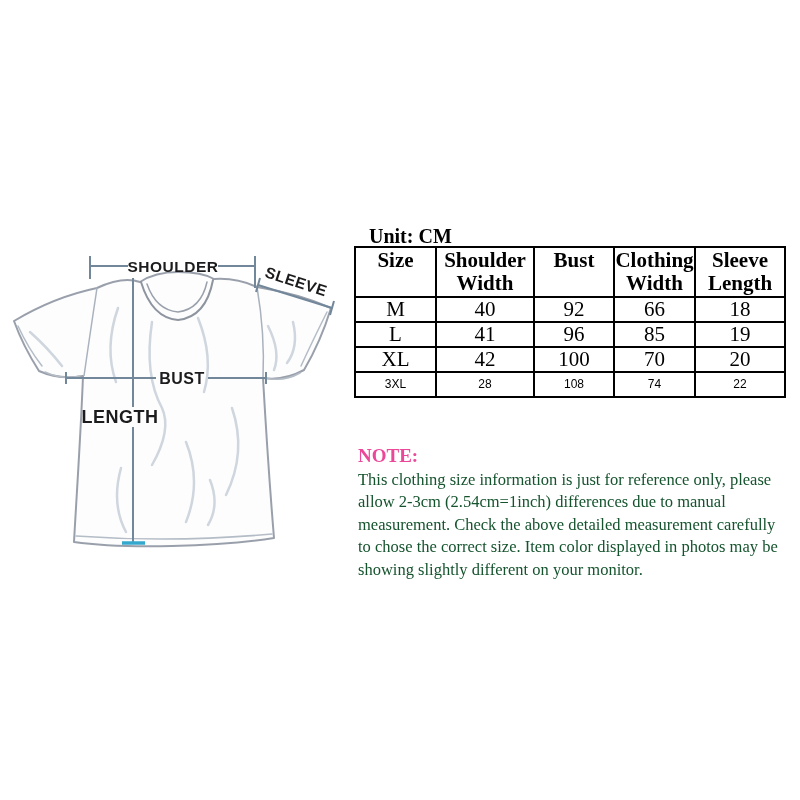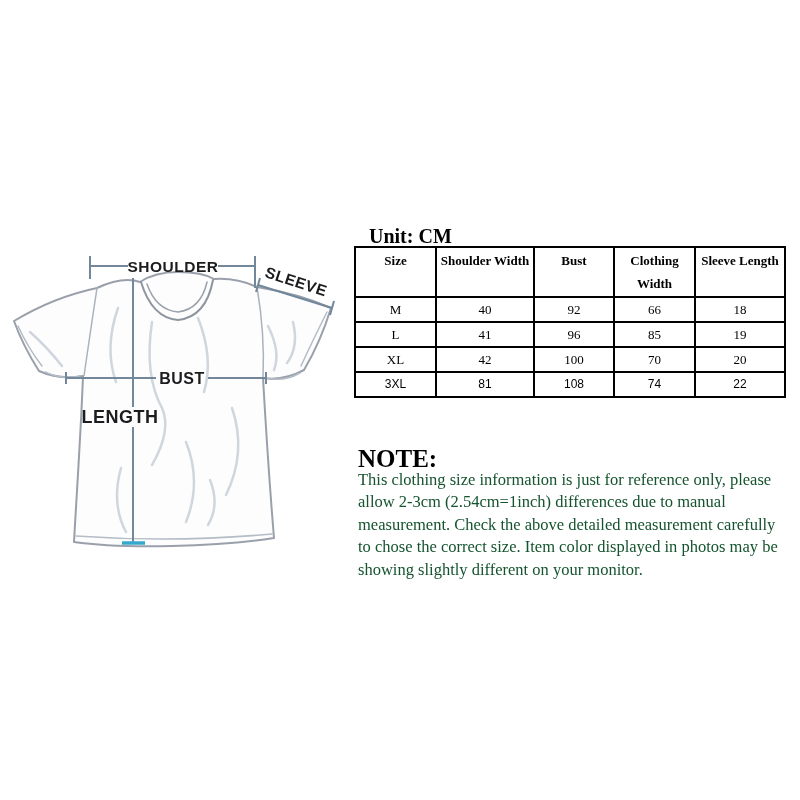--- a/index.html
+++ b/index.html
@@ -47,21 +47,21 @@
     border-spacing: 2px;
     background: #000000;
     table-layout: fixed;
   }
   table.size-table th,
   table.size-table td {
     background: #ffffff;
     text-align: center;
     padding: 0;
     font-family: "Liberation Serif", serif;
-    font-size: 13px;
+    font-size: 21px;
   }
   table.size-table th {
     font-weight: bold;
     vertical-align: top;
     height: 47px;
     line-height: 23px;
     padding-top: 1px;
   }
   table.size-table td {
     height: 23px;
@@ -77,23 +77,23 @@
   .col-shoulder { width: 96px; }
   .col-bust   { width: 78px; }
   .col-clothing { width: 79px; }
   .col-sleeve { width: 88px; }
 
   
   .note-title {
     position: absolute;
     left: 358px;
     top: 445px;
-    font-size: 25px;
-    font-weight: bold;
-    color: #000000;
+    font-size: 19px;
+    font-weight: bold;
+    color: #ec4899;
     font-family: "Liberation Serif", serif;
   }
   .note-body {
     position: absolute;
     left: 358px;
     top: 469px;
     width: 424px;
     font-size: 16.5px;
     line-height: 22.4px;
     color: #14532d;
@@ -203,21 +203,21 @@
     </tr>
     <tr>
       <td>XL</td>
       <td>42</td>
       <td>100</td>
       <td>70</td>
       <td>20</td>
     </tr>
     <tr class="alt-font">
       <td>3XL</td>
-      <td>81</td>
+      <td>28</td>
       <td>108</td>
       <td>74</td>
       <td>22</td>
     </tr>
   </tbody>
     </table>
 
   <div class="note-title">NOTE:</div>
   <div class="note-body">This clothing size information is just for reference only, please allow 2-3cm (2.54cm=1inch) differences due to manual measurement. Check the above detailed measurement carefully to chose the correct size. Item color displayed in photos may be showing slightly different on your monitor.</div>
 

